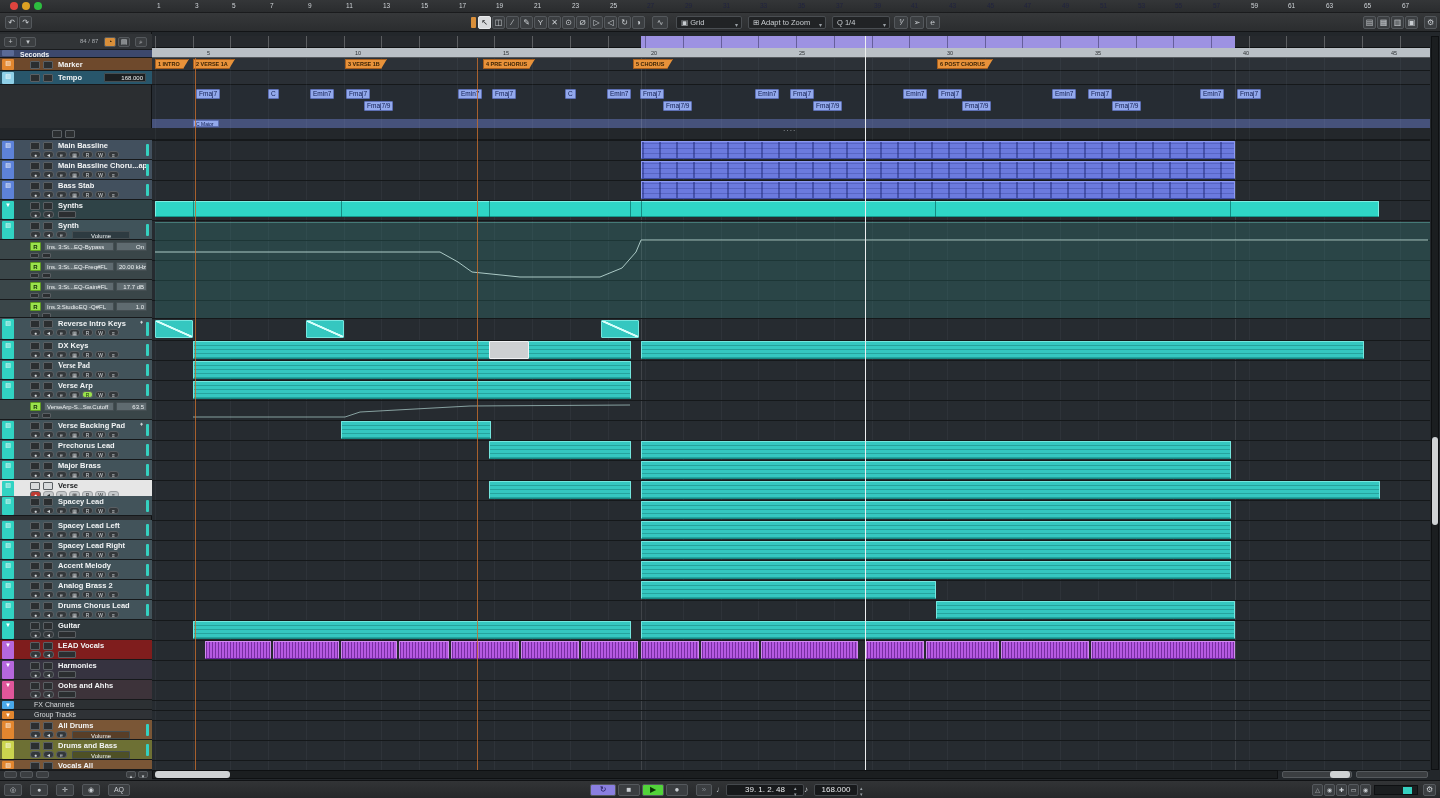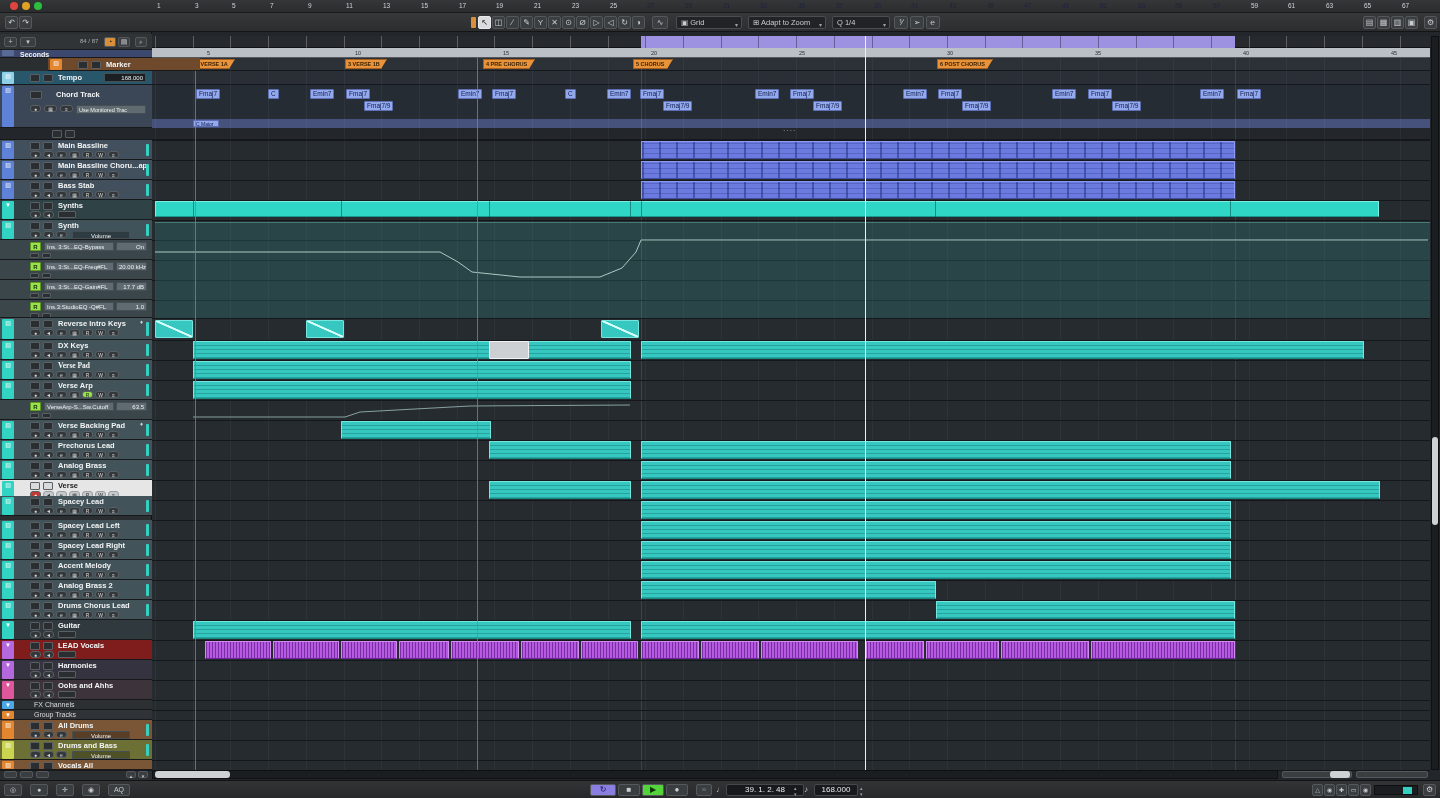--- a/index.html
+++ b/index.html
@@ -410,42 +410,33 @@
     <div class="thumb" style="left: 1432px; top: 437px; width: 6px; height: 88px;"></div>
     <div class="scroll" style="left: 152px; top: 770px; width: 1126px; height: 9px;"></div>
     <div class="thumb" style="left: 155px; top: 771px; width: 75px; height: 7px;"></div>
     <div class="pbtn" style="left: 1282px; top: 771px; width: 70px; height: 7px; font-size: 5px;"></div>
     <div class="thumb" style="left: 1330px; top: 771px; width: 20px; height: 7px;"></div>
     <div class="pbtn" style="left: 1356px; top: 771px; width: 72px; height: 7px; font-size: 5px;"></div>
     <div class="prow" style="top: 50px; height: 8px; background: rgb(60, 72, 109);">
       <div class="strip" style="height: 6px; background: rgb(90, 106, 150); top: 0px;"></div>
       <div class="pname" style="left: 20px; top: 0px; font-size: 7px;">Seconds</div>
     </div>
-    <div class="prow" style="top: 58px; height: 13px; background: rgb(110, 73, 44); margin-left: 48px;">
+    <div class="prow" style="top: 58px; height: 13px; background: rgb(110, 73, 44);">
       <div class="strip" style="height: 11px; background: rgb(226, 134, 47);">▥</div>
       <div class="sq" style="left: 30px; top: 3px; width: 10px; height: 8px;"></div>
       <div class="sq" style="left: 43px; top: 3px; width: 10px; height: 8px;"></div>
       <div class="pname" style="left: 58px; top: 2px;">Marker</div>
     </div>
     <div class="prow" style="top: 71px; height: 14px; background: rgb(40, 86, 107);">
       <div class="strip" style="height: 12px; background: rgb(143, 208, 232);">▥</div>
       <div class="sq" style="left: 30px; top: 3px; width: 10px; height: 8px;"></div>
       <div class="sq" style="left: 43px; top: 3px; width: 10px; height: 8px;"></div>
       <div class="pname" style="left: 58px; top: 2px;">Tempo</div>
       <div class="abox" style="left: 104px; top: 2px; width: 42px; height: 9px; background: rgb(28, 31, 33); text-align: right;">168.000</div>
     </div>
-    <div class="prow" style="top: 85px; height: 43px; background: rgb(59, 70, 86);">
-      <div class="strip" style="height: 41px; background: rgb(93, 130, 216);">▥</div>
-      <div class="sq" style="left: 30px; top: 6px; width: 12px; height: 8px;"></div>
-      <div class="pname" style="left: 56px; top: 5px;">Chord Track</div>
-      <div class="ctl" style="left: 30px; top: 20px; width: 11px;">●</div>
-      <div class="ctl" style="left: 44px; top: 20px; width: 13px;">▦</div>
-      <div class="ctl" style="left: 60px; top: 20px; width: 13px;">≡</div>
-      <div class="abox" style="left: 76px; top: 20px; width: 70px; height: 9px; font-size: 5.5px;">Use Monitored Trac</div>
-    </div>
     <div class="prow" style="top: 128px; height: 12px; background: rgb(35, 39, 43);">
       <div class="sq" style="left: 52px; top: 2px; width: 10px; height: 8px;"></div>
       <div class="sq" style="left: 65px; top: 2px; width: 10px; height: 8px;"></div>
     </div>
     <div class="prow" style="top: 140px; height: 20px; background: rgb(66, 80, 94);">
       <div class="strip" style="height: 18px; background: rgb(93, 130, 216);">▥</div>
       <div class="sq" style="left: 30px; top: 2px; width: 10px; height: 8px; background: rgb(43, 46, 48);"></div>
       <div class="sq" style="left: 43px; top: 2px; width: 10px; height: 8px; background: rgb(43, 46, 48);"></div>
       <div class="pname" style="left: 58px; top: 1px; color: rgb(242, 244, 245);">Main Bassline</div>
       <div class="ctl" style="left: 30px; top: 11px;">●</div>
@@ -623,21 +614,21 @@
       <div class="ctl" style="left: 69px; top: 11px;">▦</div>
       <div class="ctl" style="left: 82px; top: 11px;">R</div>
       <div class="ctl" style="left: 95px; top: 11px;">W</div>
       <div class="ctl" style="left: 108px; top: 11px;">≡</div>
       <div class="meter" style="top: 4px; height: 12px;"></div>
     </div>
     <div class="prow" style="top: 460px; height: 20px; background: rgb(66, 83, 90);">
       <div class="strip" style="height: 18px; background: rgb(49, 211, 195);">▥</div>
       <div class="sq" style="left: 30px; top: 2px; width: 10px; height: 8px; background: rgb(43, 46, 48);"></div>
       <div class="sq" style="left: 43px; top: 2px; width: 10px; height: 8px; background: rgb(43, 46, 48);"></div>
-      <div class="pname" style="left: 58px; top: 1px; color: rgb(242, 244, 245);">Analog Brass</div>
+      <div class="pname" style="left: 58px; top: 1px; color: rgb(242, 244, 245);">Major Brass</div>
       <div class="ctl" style="left: 30px; top: 11px;">●</div>
       <div class="ctl" style="left: 43px; top: 11px;">◄</div>
       <div class="ctl" style="left: 56px; top: 11px;">e</div>
       <div class="ctl" style="left: 69px; top: 11px;">▦</div>
       <div class="ctl" style="left: 82px; top: 11px;">R</div>
       <div class="ctl" style="left: 95px; top: 11px;">W</div>
       <div class="ctl" style="left: 108px; top: 11px;">≡</div>
       <div class="meter" style="top: 4px; height: 12px;"></div>
     </div>
     <div class="prow" style="top: 480px; height: 20px; background: rgb(230, 230, 230);">

